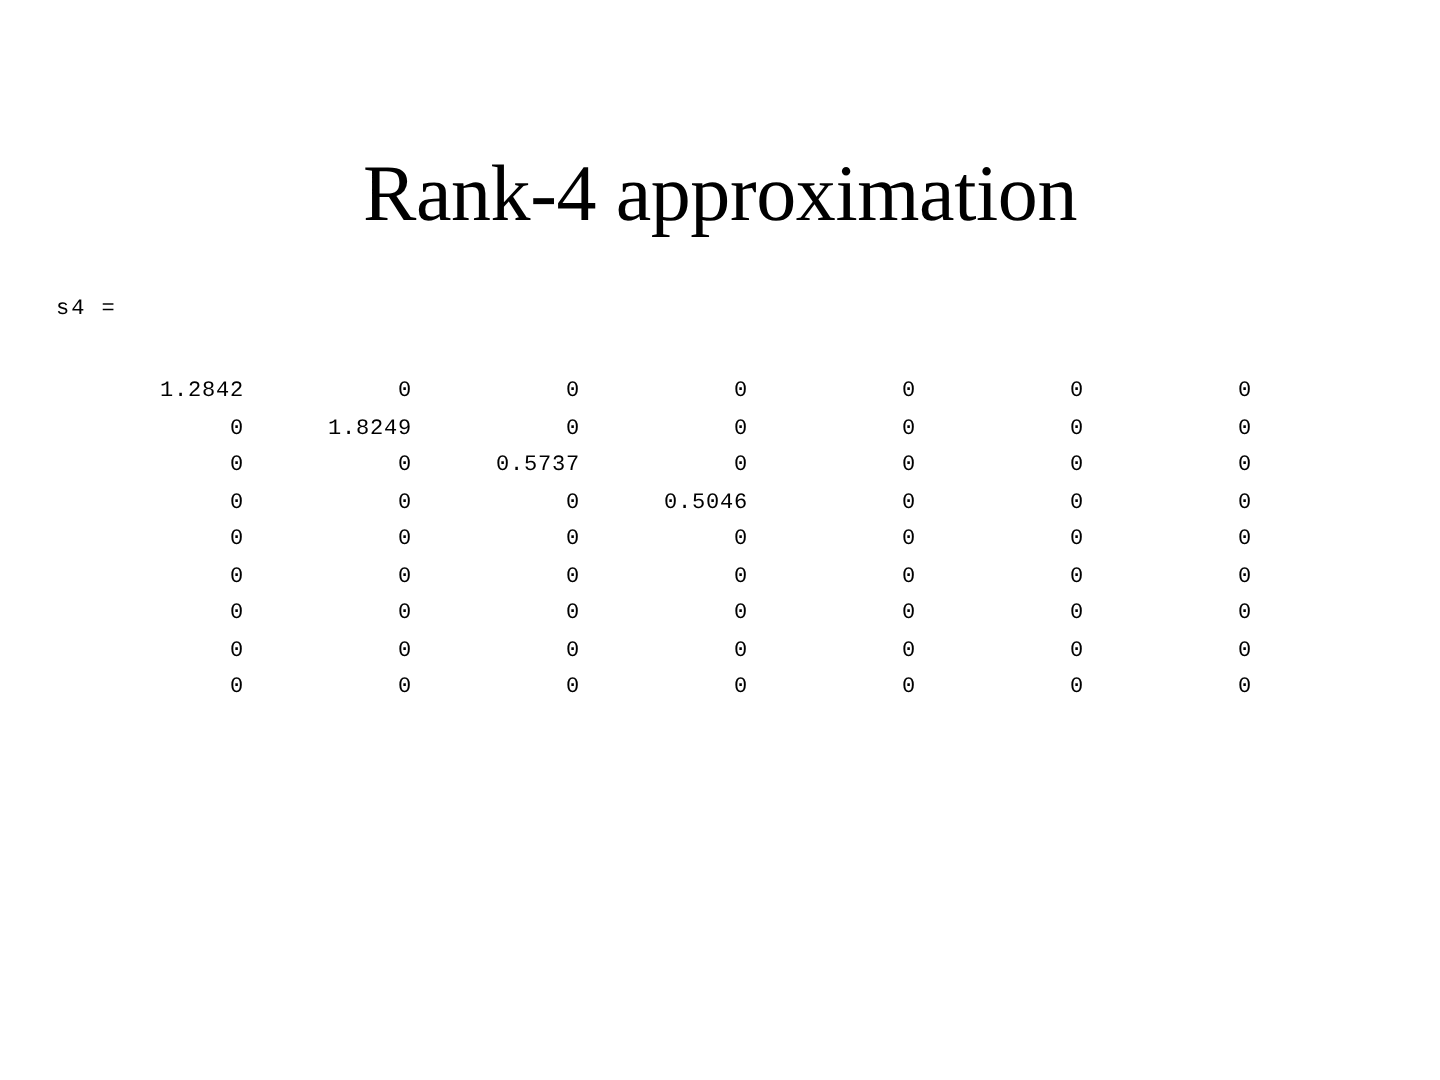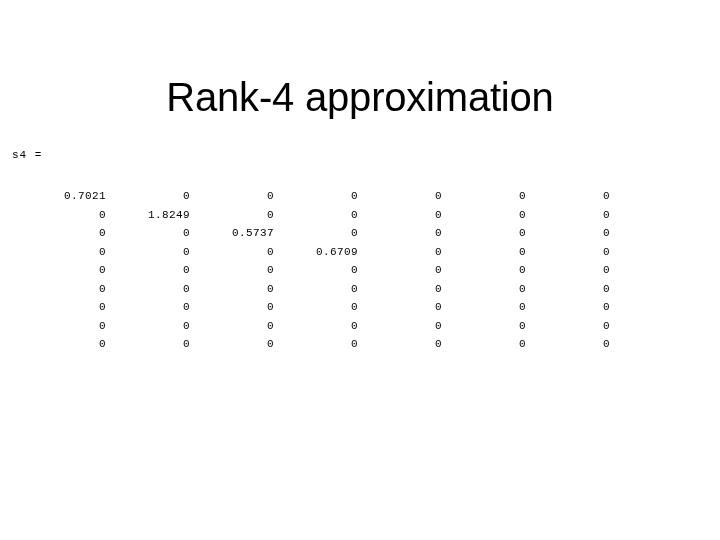--- a/index.html
+++ b/index.html
@@ -20,32 +20,32 @@
     width: 720px;
     height: 540px;
     background: #ffffff;
   }
   .slide-title {
     position: absolute;
     top: 47px;
     left: 0;
     width: 720px;
     text-align: center;
-    font-family: Liberation Sans, sans-serif;
+    font-family: Liberation Serif, serif;
     font-size: 40px;
     font-weight: normal;
     line-height: 46px;
     letter-spacing: -0.2px;
     color: #000000;
     white-space: nowrap;
   }
   .console-block {
     position: absolute;
     top: 148px;
-    left: 12px;
+    left: 28px;
     width: 664px;
     font-family: "Liberation Mono", "DejaVu Sans Mono", monospace;
     font-size: 11px;
     line-height: 18.5px;
     color: #000000;
   }
   .var-label {
     font-family: "Liberation Mono", "DejaVu Sans Mono", monospace;
     font-size: 11px;
     line-height: 15px;
@@ -82,21 +82,21 @@
 
   <h1 class="slide-title">Rank-4 approximation</h1>
 
   <div class="console-block">
 
     <div class="var-label">s4 =</div>
 
     <table class="matrix">
       <tbody>
           <tr>
-            <td>0.7021</td>
+            <td>1.2842</td>
             <td>0</td>
             <td>0</td>
             <td>0</td>
             <td>0</td>
             <td>0</td>
             <td>0</td>
           </tr>
           <tr>
             <td>0</td>
             <td>1.8249</td>
@@ -112,21 +112,21 @@
             <td>0.5737</td>
             <td>0</td>
             <td>0</td>
             <td>0</td>
             <td>0</td>
           </tr>
           <tr>
             <td>0</td>
             <td>0</td>
             <td>0</td>
-            <td>0.6709</td>
+            <td>0.5046</td>
             <td>0</td>
             <td>0</td>
             <td>0</td>
           </tr>
           <tr>
             <td>0</td>
             <td>0</td>
             <td>0</td>
             <td>0</td>
             <td>0</td>

